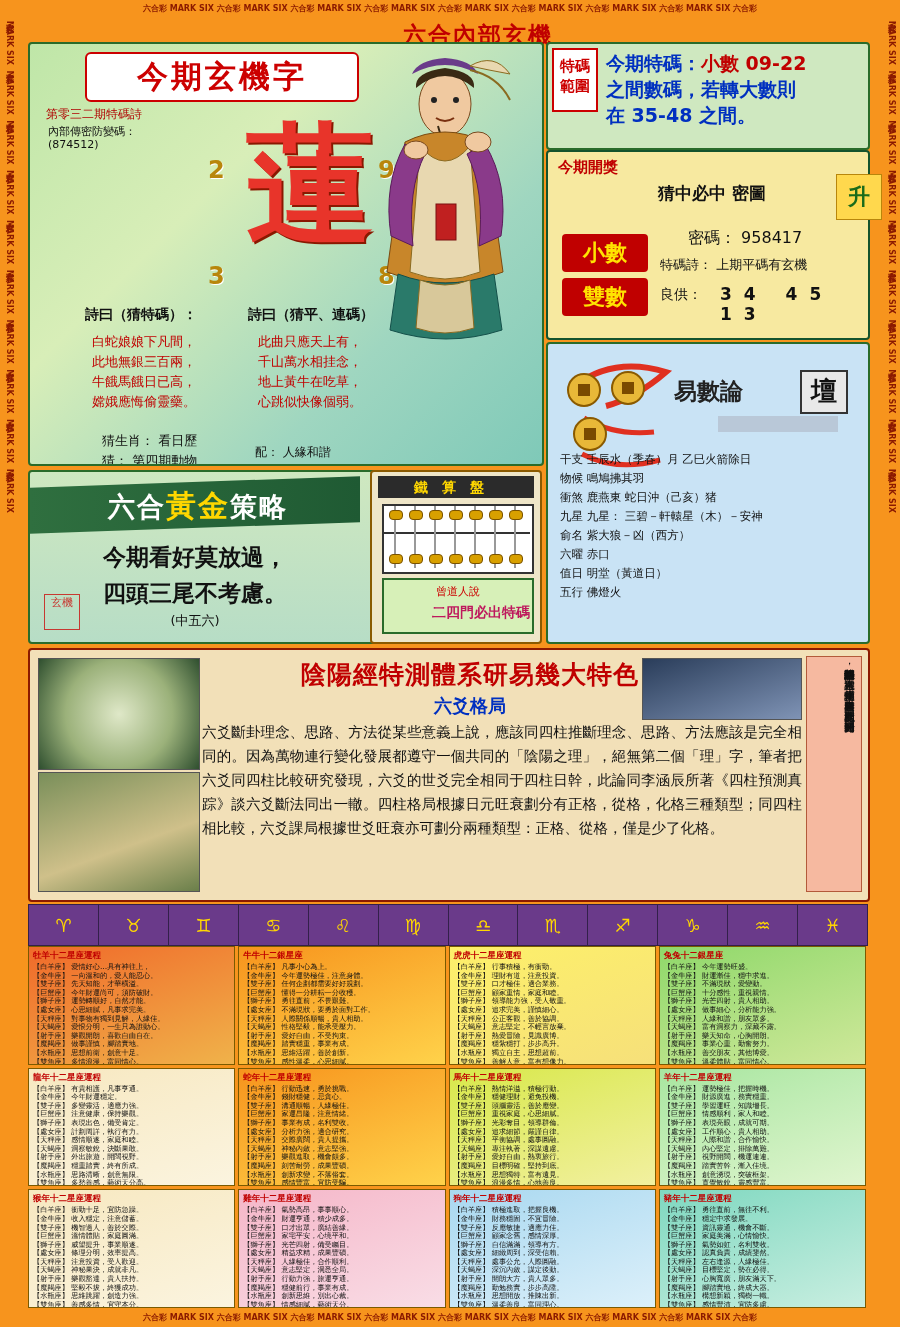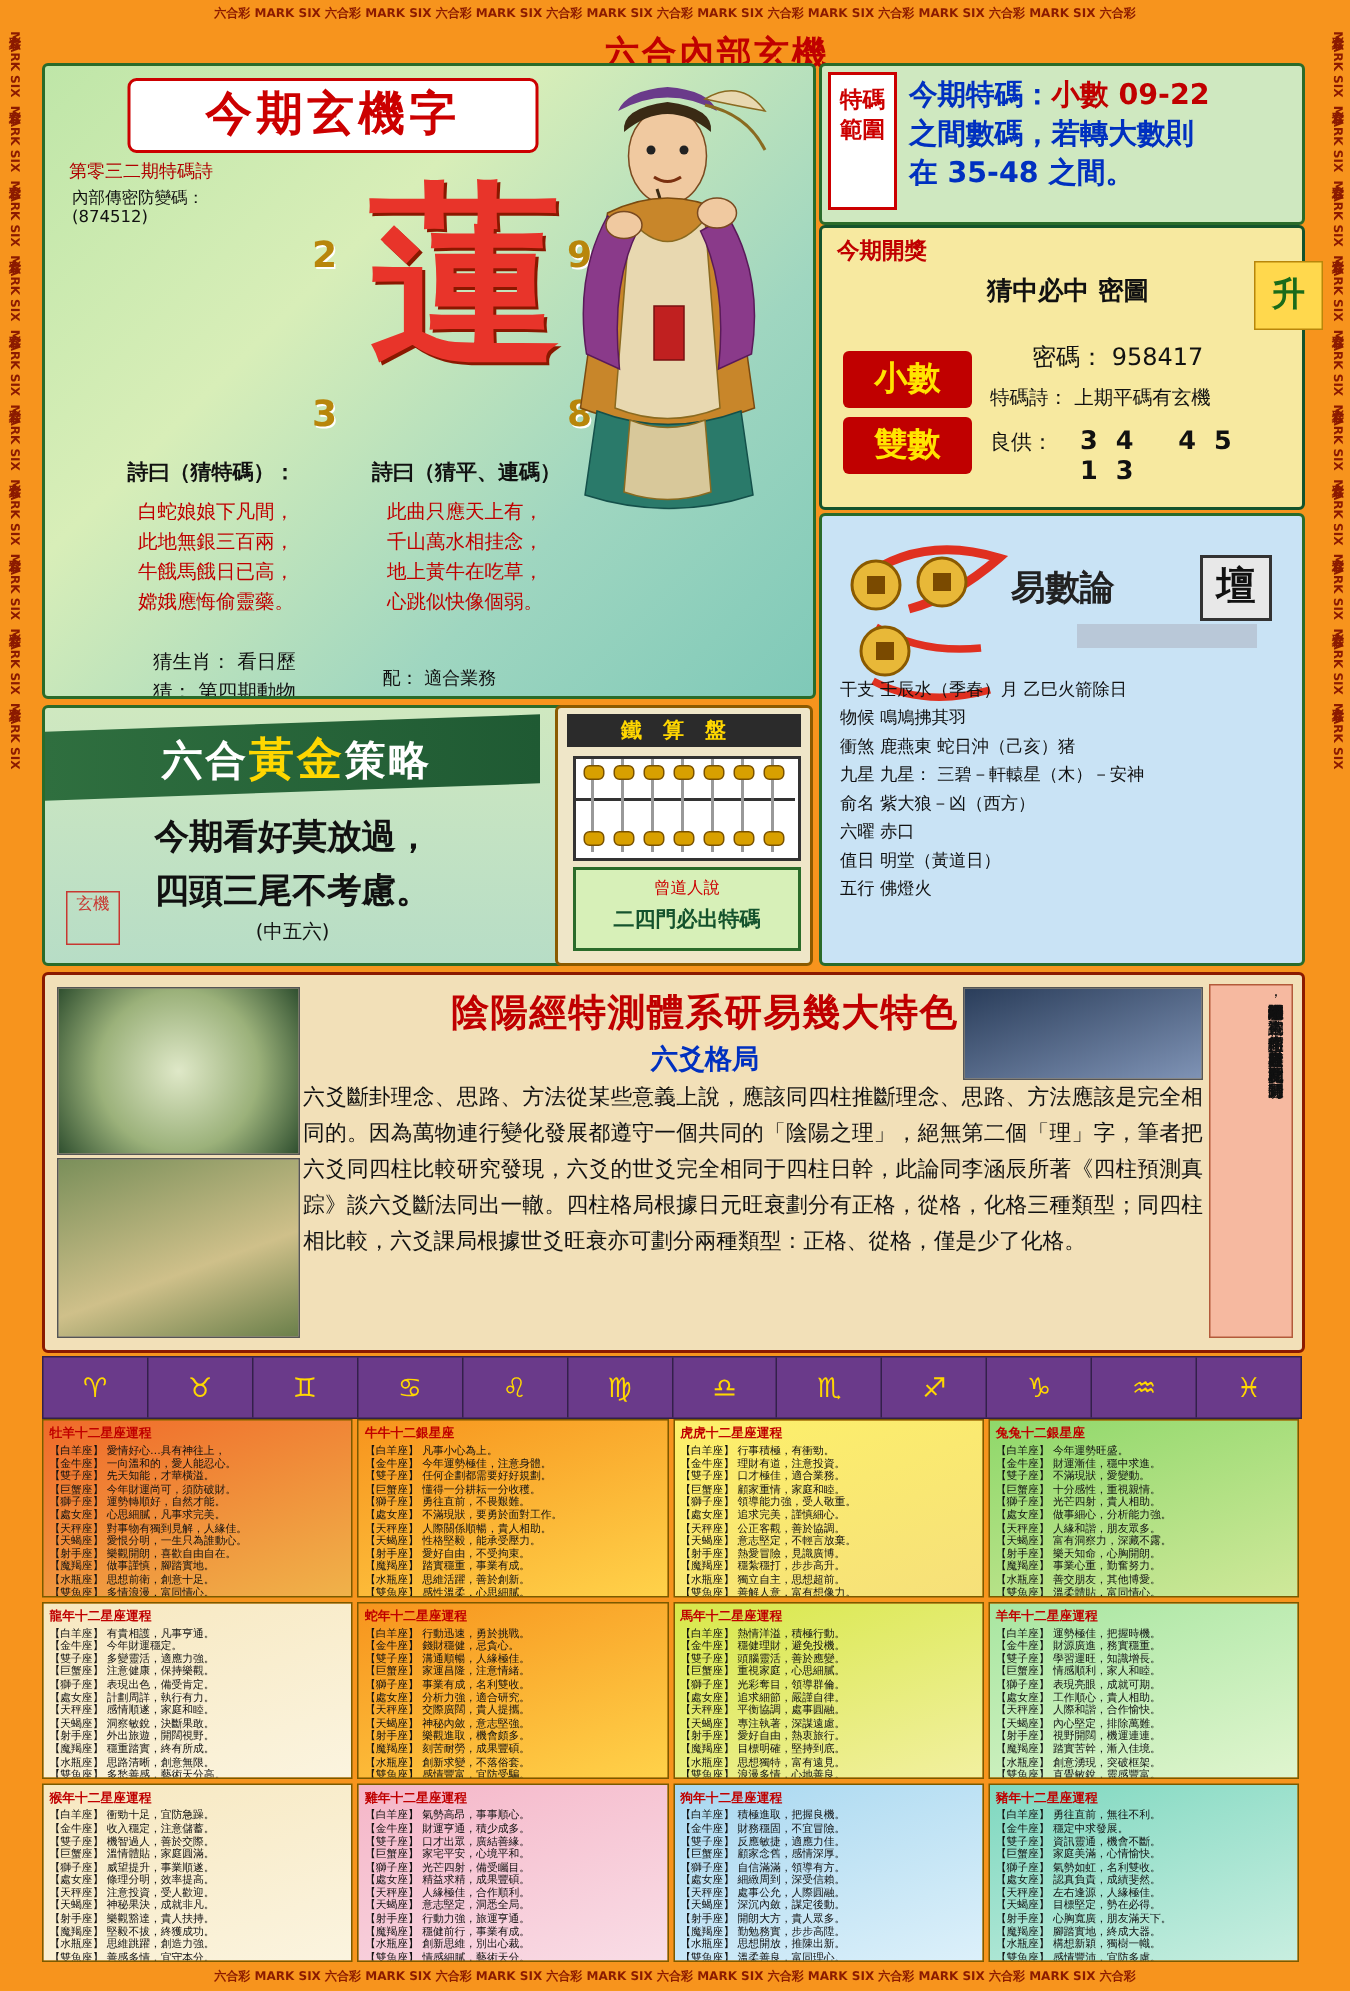--- a/index.html
+++ b/index.html
@@ -61,21 +61,21 @@
   .zodiac1{position:absolute;left:72px;top:388px;font-size:13px;color:#111;}
   .zodiac2{position:absolute;left:72px;top:408px;font-size:13px;color:#111;}
   .pei{position:absolute;left:225px;top:400px;font-size:12px;color:#111;}
 
   
   .monk{position:absolute;left:320px;top:10px;width:190px;height:300px;}
 
   
   .tema-box{position:absolute;left:528px;top:24px;width:320px;height:104px;
     background:#cfe8c0;border:2px solid #2a6b2a;border-radius:4px;}
-  .tema-label{position:absolute;left:4px;top:4px;width:46px;height:92px;
+  .tema-label{position:absolute;left:4px;top:4px;width:46px;height:64px;
     background:#fff;border:2px solid #c00;color:#c00;font-weight:bold;
     font-size:15px;line-height:20px;text-align:center;padding-top:6px;box-sizing:border-box;}
   .tema-text{position:absolute;left:58px;top:6px;width:254px;font-size:19px;font-weight:bold;
     color:#0030c0;line-height:26px;}
   .tema-text em{font-style:normal;color:#c00000;}
 
   
   .kaijiang{position:absolute;left:528px;top:132px;width:320px;height:186px;
     background:#f7e9a0;border:2px solid #14532d;border-radius:4px;}
   .kj-title{position:absolute;left:10px;top:6px;font-size:15px;color:#c00000;font-weight:bold;}
@@ -120,21 +120,21 @@
   .abacus{position:absolute;left:352px;top:452px;width:168px;height:170px;
     background:#efe6c8;border:2px solid #8b5a00;border-radius:4px;overflow:hidden;}
   .ab-title{position:absolute;left:6px;top:4px;width:156px;height:22px;background:#2b2b2b;
     color:#ffd700;font-size:14px;font-weight:bold;text-align:center;line-height:22px;letter-spacing:14px;}
   .ab-frame{position:absolute;left:10px;top:32px;width:148px;height:66px;background:#fff;border:2px solid #333;}
   .ab-bar{position:absolute;left:10px;top:60px;width:148px;height:2px;background:#333;}
   .ab-col{position:absolute;top:34px;width:2px;height:62px;background:#999;}
   .bead{position:absolute;width:12px;height:8px;background:#d8a000;border:1px solid #7a5200;border-radius:4px;}
   .ab-foot{position:absolute;left:10px;top:106px;width:148px;height:52px;background:#d7f0b8;border:2px solid #2a6b2a;}
   .ab-f1{position:absolute;left:0;top:4px;width:148px;text-align:center;font-size:11px;color:#c00;}
-  .ab-f2{position:absolute;left:0;top:24px;width:148px;text-align:center;font-size:14px;font-weight:bold;color:#14532d;}
+  .ab-f2{position:absolute;left:0;top:24px;width:148px;text-align:left;font-size:14px;font-weight:bold;color:#be185d;padding-left:48px;}
 
   
   .article{position:absolute;left:10px;top:630px;width:838px;height:250px;
     background:#f2e0b8;border:2px solid #8b1a00;border-radius:4px;overflow:hidden;}
   .art-title{position:absolute;left:210px;top:8px;width:460px;text-align:center;
     font-size:25px;font-weight:bold;color:#c00000;letter-spacing:1px;}
   .art-sub{position:absolute;left:210px;top:44px;width:460px;text-align:center;
     font-size:18px;font-weight:bold;color:#0030c0;}
   .art-body{position:absolute;left:172px;top:70px;width:600px;font-size:14.5px;color:#111;line-height:24px;text-align:justify;}
   .art-compass{position:absolute;left:8px;top:8px;width:160px;height:110px;border:1px solid #555;
@@ -231,21 +231,21 @@
           <div>嫦娥應悔偷靈藥。</div>
         </div>
       <div class="poem-col poem-r">
           <div>此曲只應天上有，</div>
           <div>千山萬水相挂念，</div>
           <div>地上黃牛在吃草，</div>
           <div>心跳似快像個弱。</div>
         </div>
       <div class="zodiac1">猜生肖： 看日歷</div>
       <div class="zodiac2">猜： 第四期動物</div>
-      <div class="pei">配： 適合業務</div>
+      <div class="pei">配： 人緣和諧</div>
     </div>
 
     <div class="tema-box">
       <div class="tema-label">特碼範圍</div>
       <div class="tema-text">
         <span>今期特碼：</span><em>小數 09-22</em><br>
         <span>之間數碼，若轉大數則</span><br>
         <span>在 35-48 之間。</span>
       </div>
     </div>

